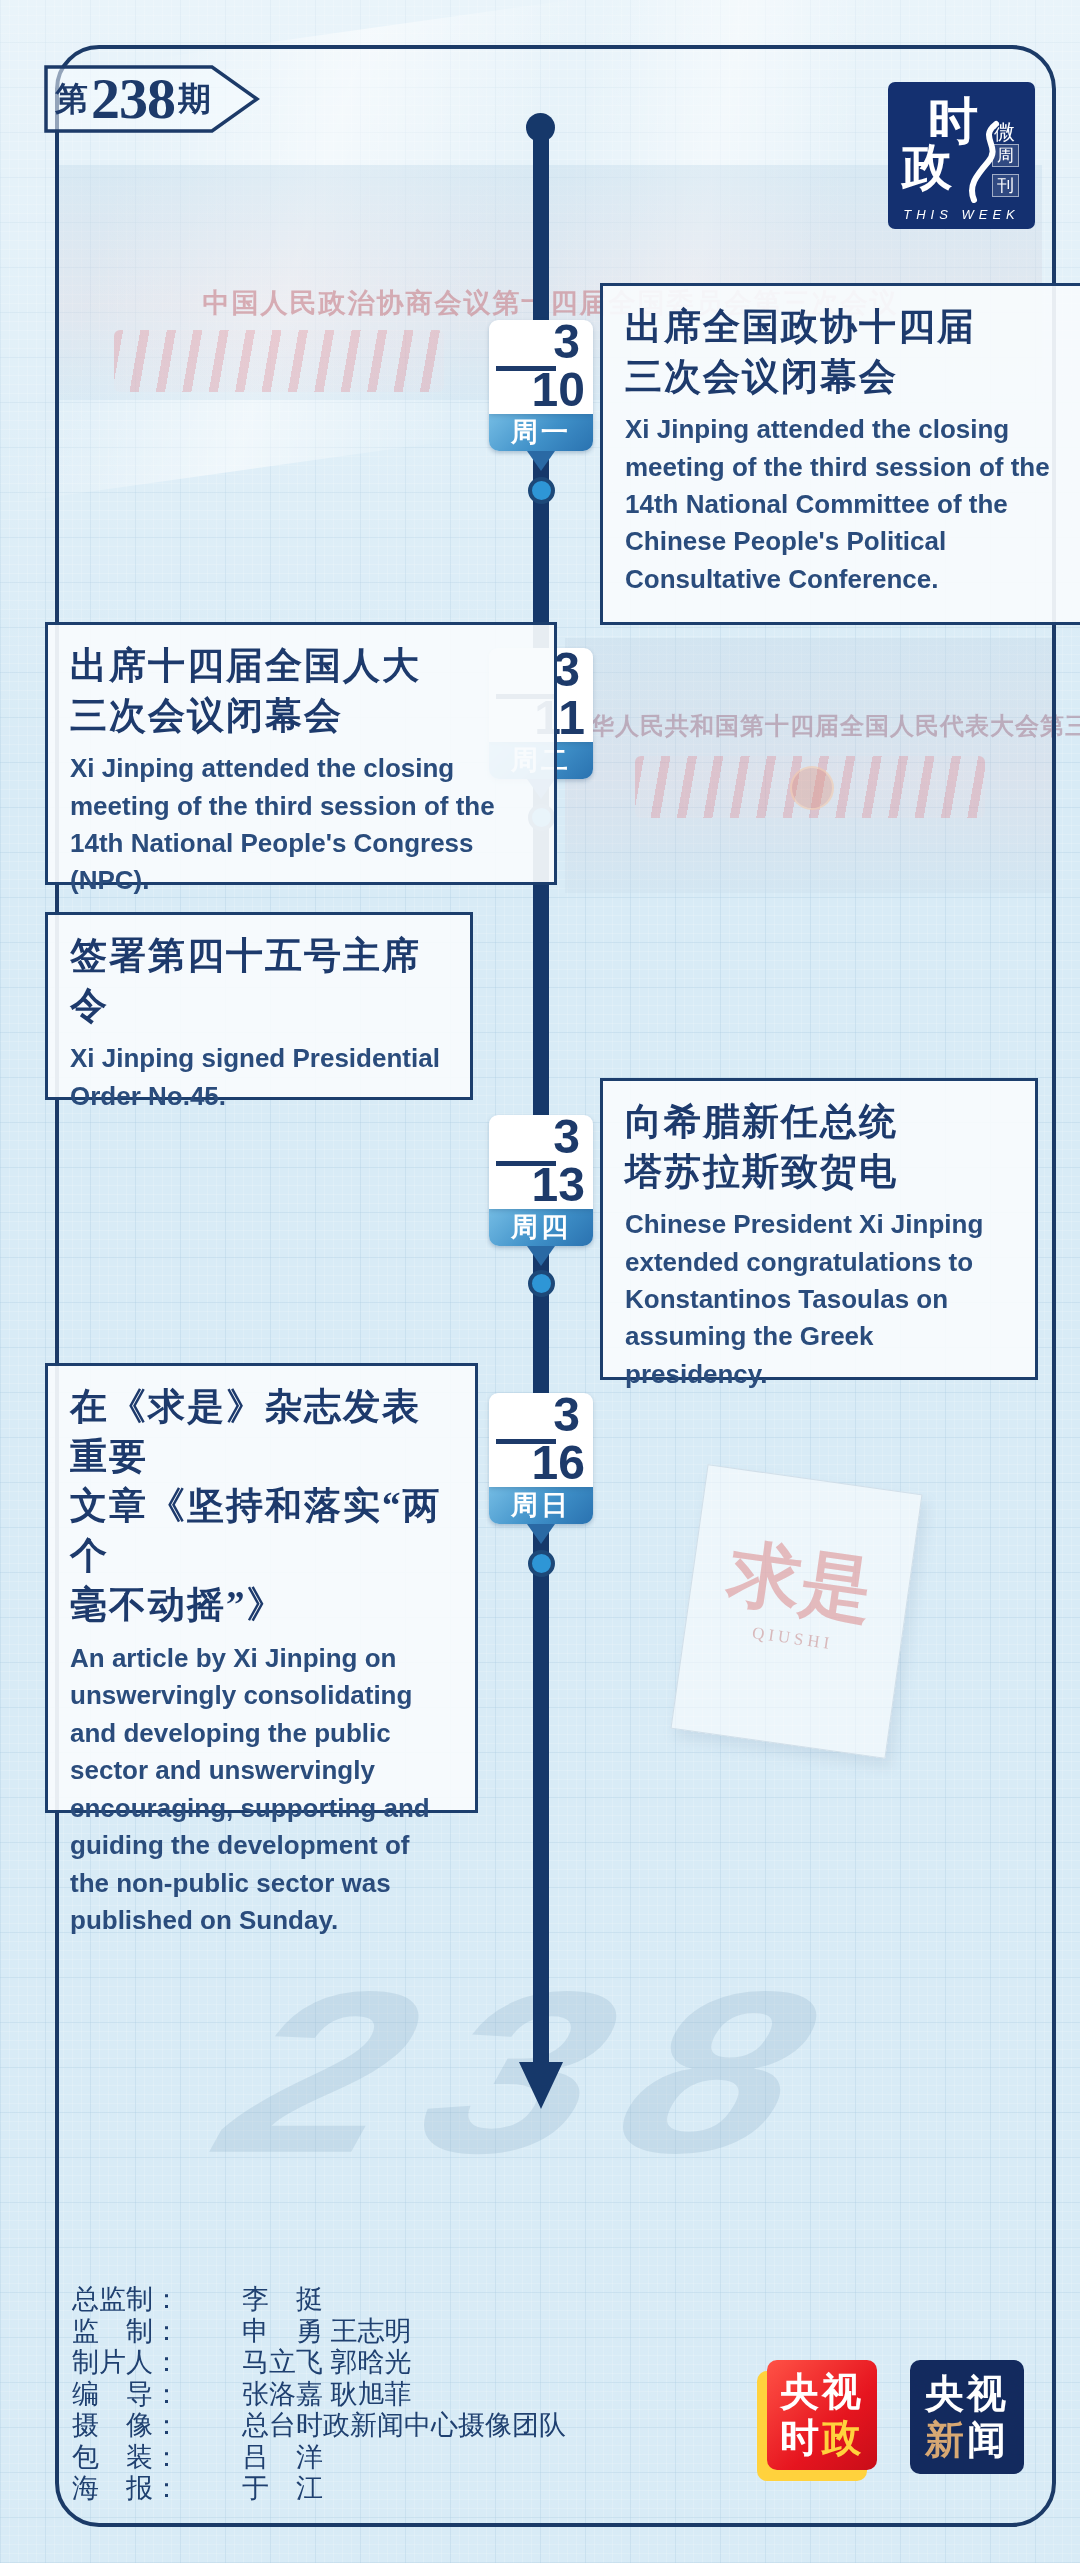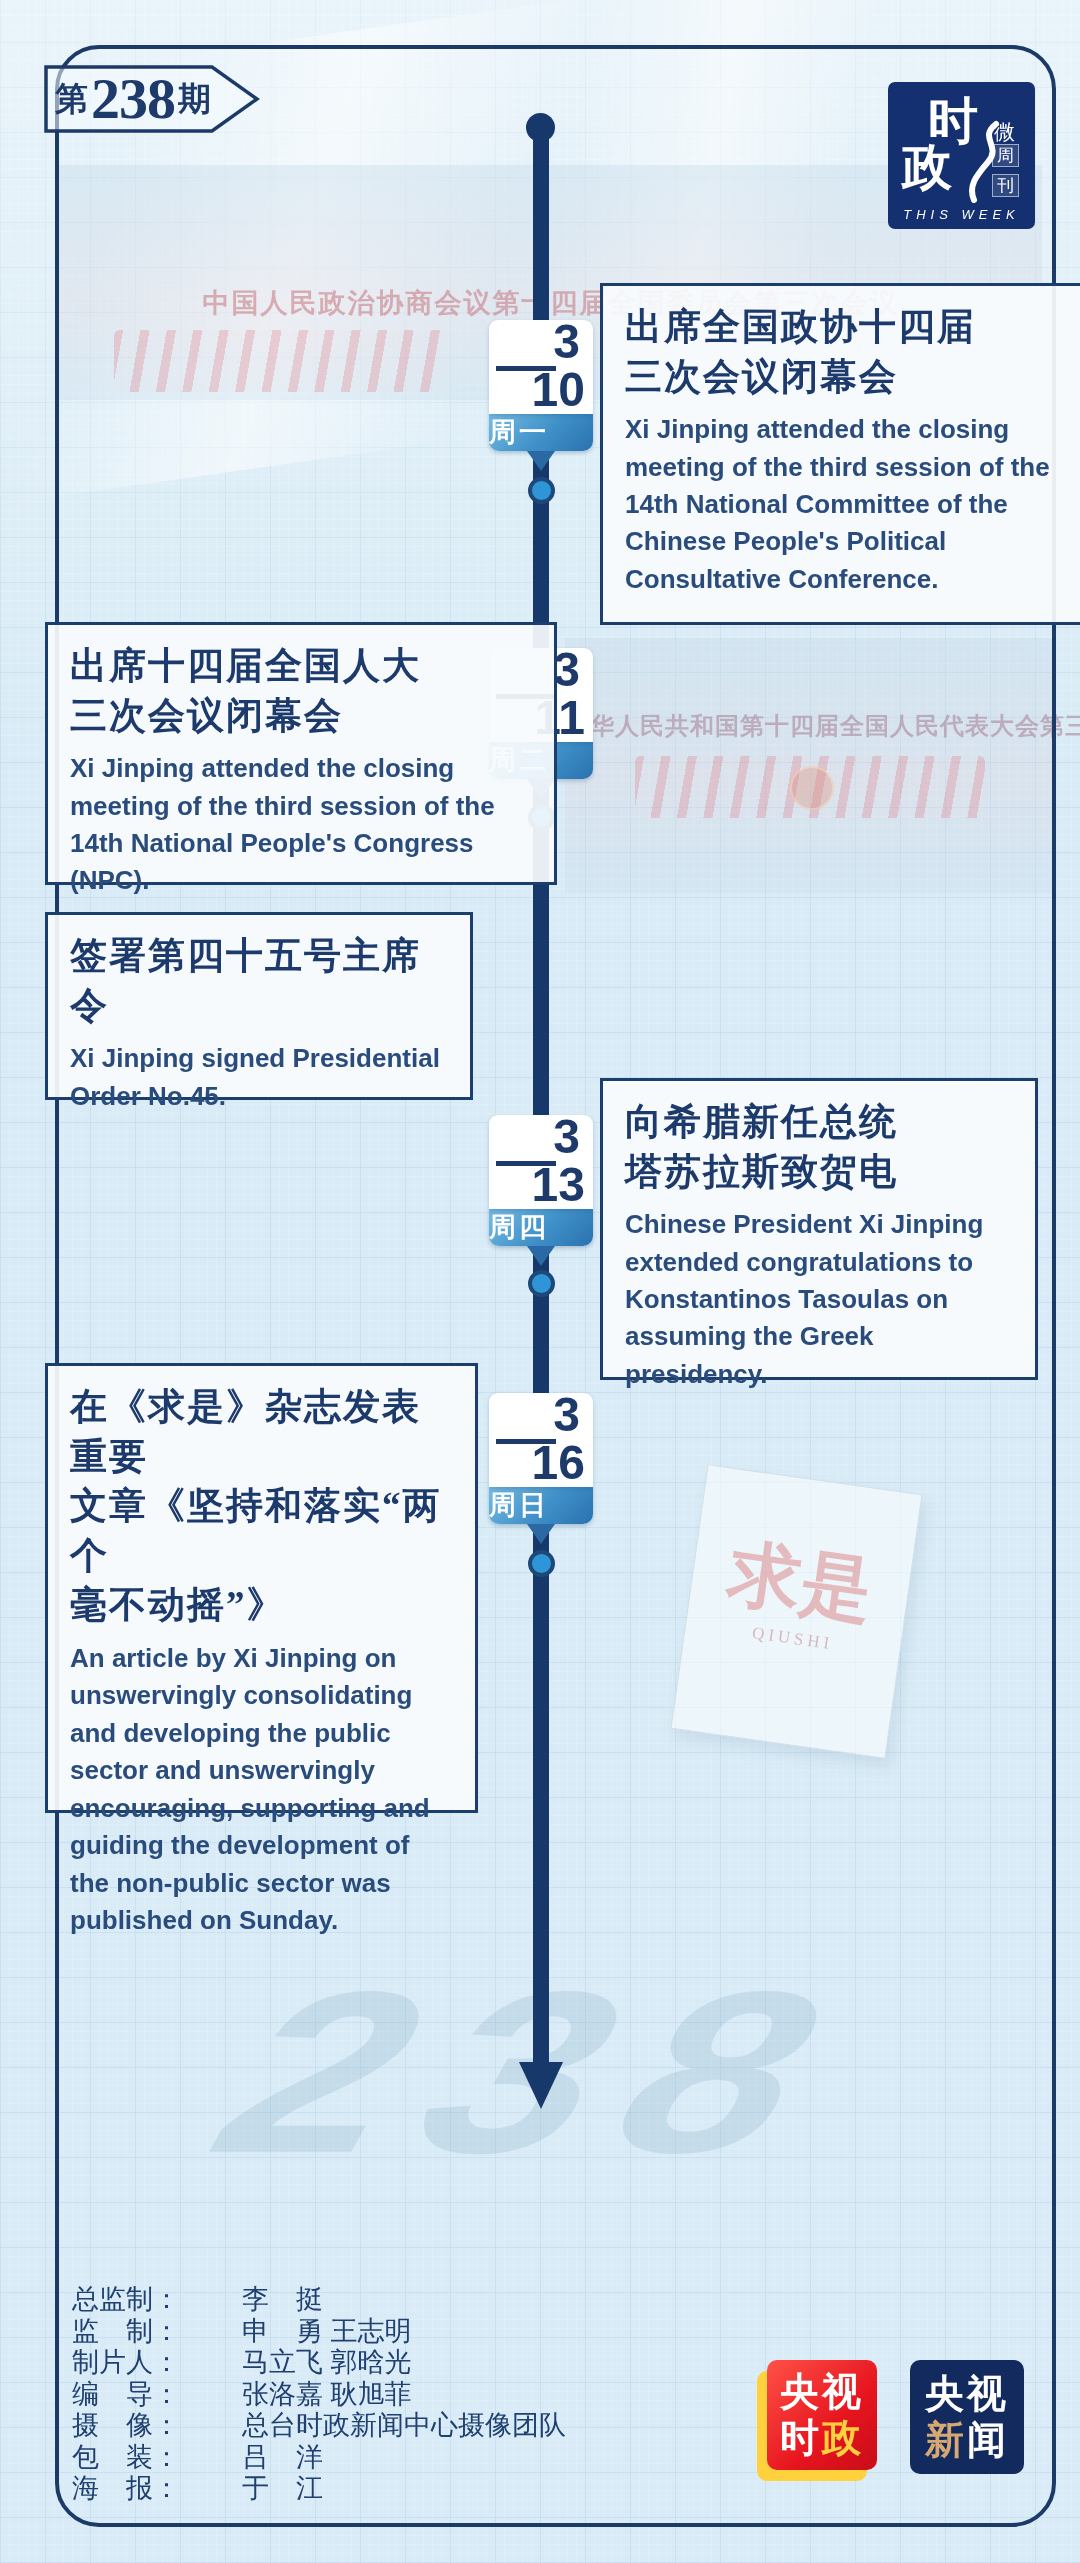--- a/index.html
+++ b/index.html
@@ -93,21 +93,21 @@
   .dot-0{top:477px;} .dot-1{top:804px;} .dot-2{top:1270px;} .dot-3{top:1550px;}
 
   
   .marker{position:absolute;left:489px;width:104px;}
   .mk-0{top:320px;} .mk-1{top:648px;} .mk-2{top:1115px;} .mk-3{top:1393px;}
   .m-white{position:relative;width:104px;height:94px;background:#ffffff;border-radius:9px 9px 0 0;
     box-shadow:0 2px 4px rgba(40,80,120,.25);}
   .m-month{position:absolute;top:-2px;right:13px;font-size:48px;font-weight:800;color:#1d3a6a;line-height:1;}
   .m-line{position:absolute;top:46px;left:7px;width:60px;height:5px;background:#1d3a6a;}
   .m-day{position:absolute;bottom:0px;right:8px;font-size:48px;font-weight:800;color:#1d3a6a;line-height:1;}
-  .m-band{width:104px;height:37px;line-height:37px;color:#fff;font-size:27px;
+  .m-band{width:104px;height:37px;line-height:37px;text-align:center;color:#fff;font-size:27px;
     font-weight:700;letter-spacing:3px;border-radius:0 0 10px 10px;
     background:linear-gradient(135deg,#74bce4 0%,#3f90c8 55%,#2a72b0 100%);
     box-shadow:0 2px 4px rgba(40,80,120,.3);}
   .m-pointer{width:0;height:0;margin:0 auto;
     border-left:14px solid transparent;border-right:14px solid transparent;border-top:20px solid #2a69a4;}
 
   
   .card{position:absolute;background:rgba(247,251,253,.93);border:3px solid #1c3e6d;
     box-sizing:border-box;padding:16px 22px;}
   .card-0{left:600px;top:283px;width:530px;height:342px;}

